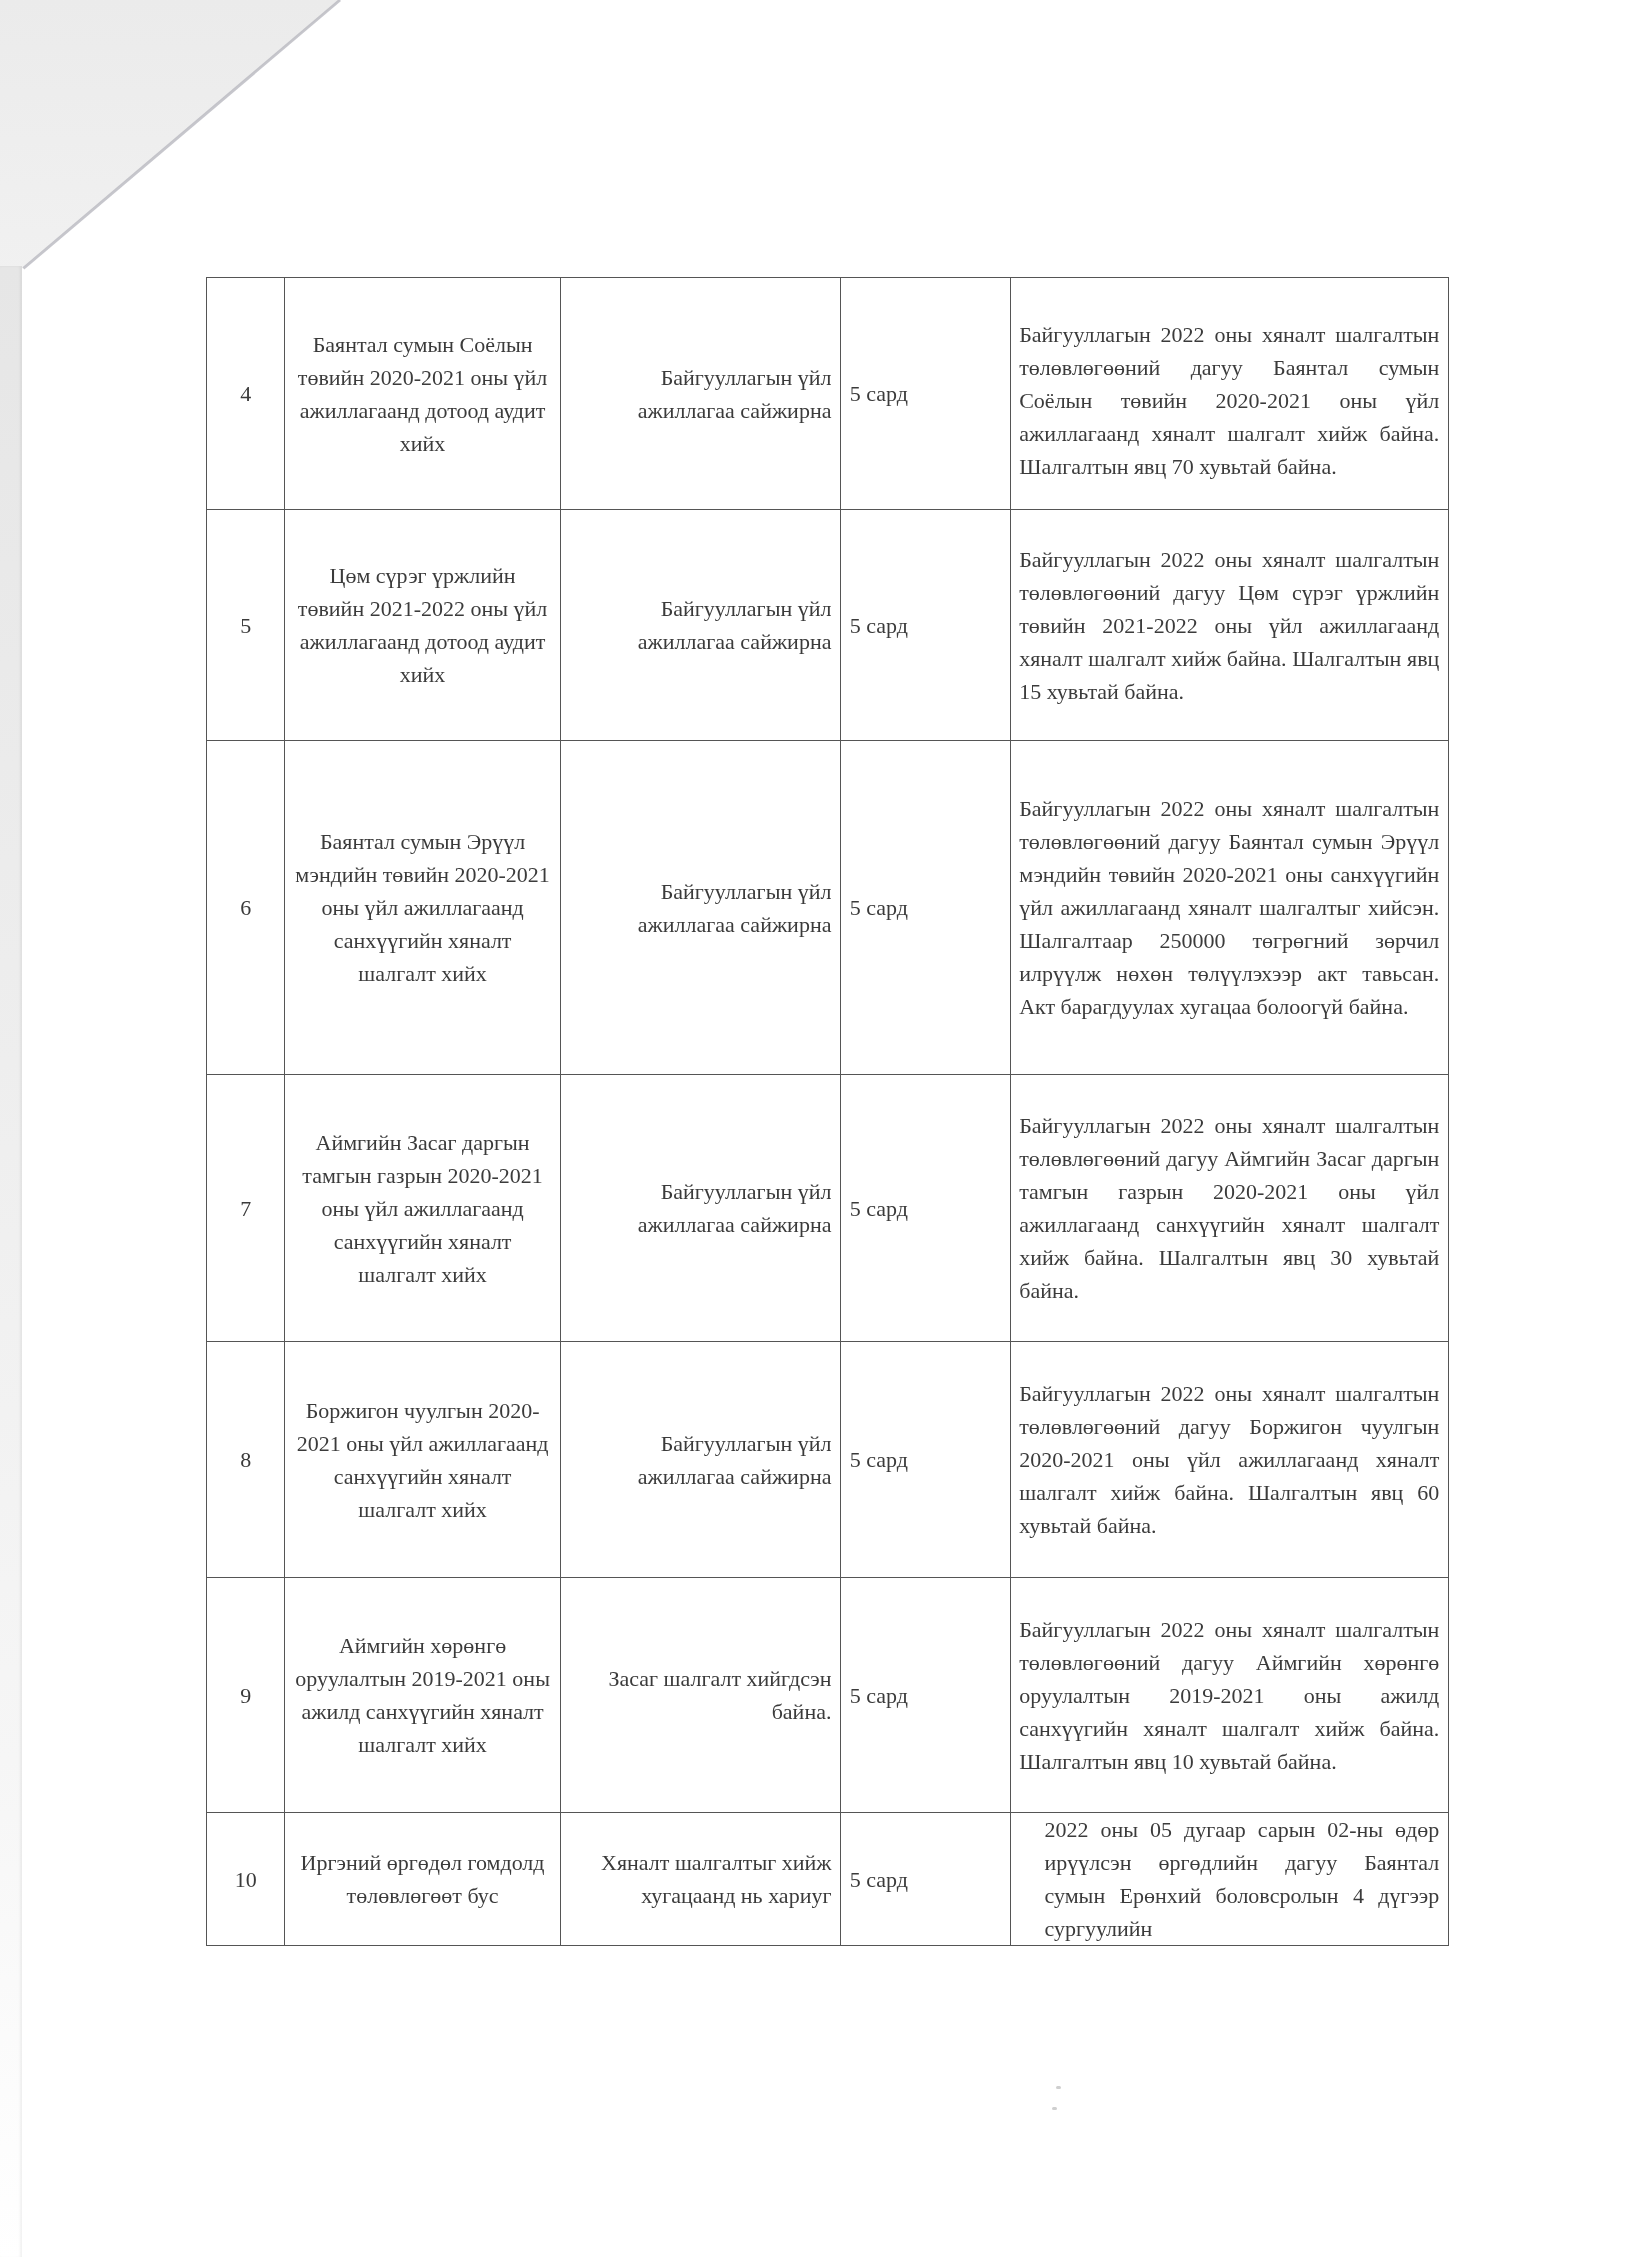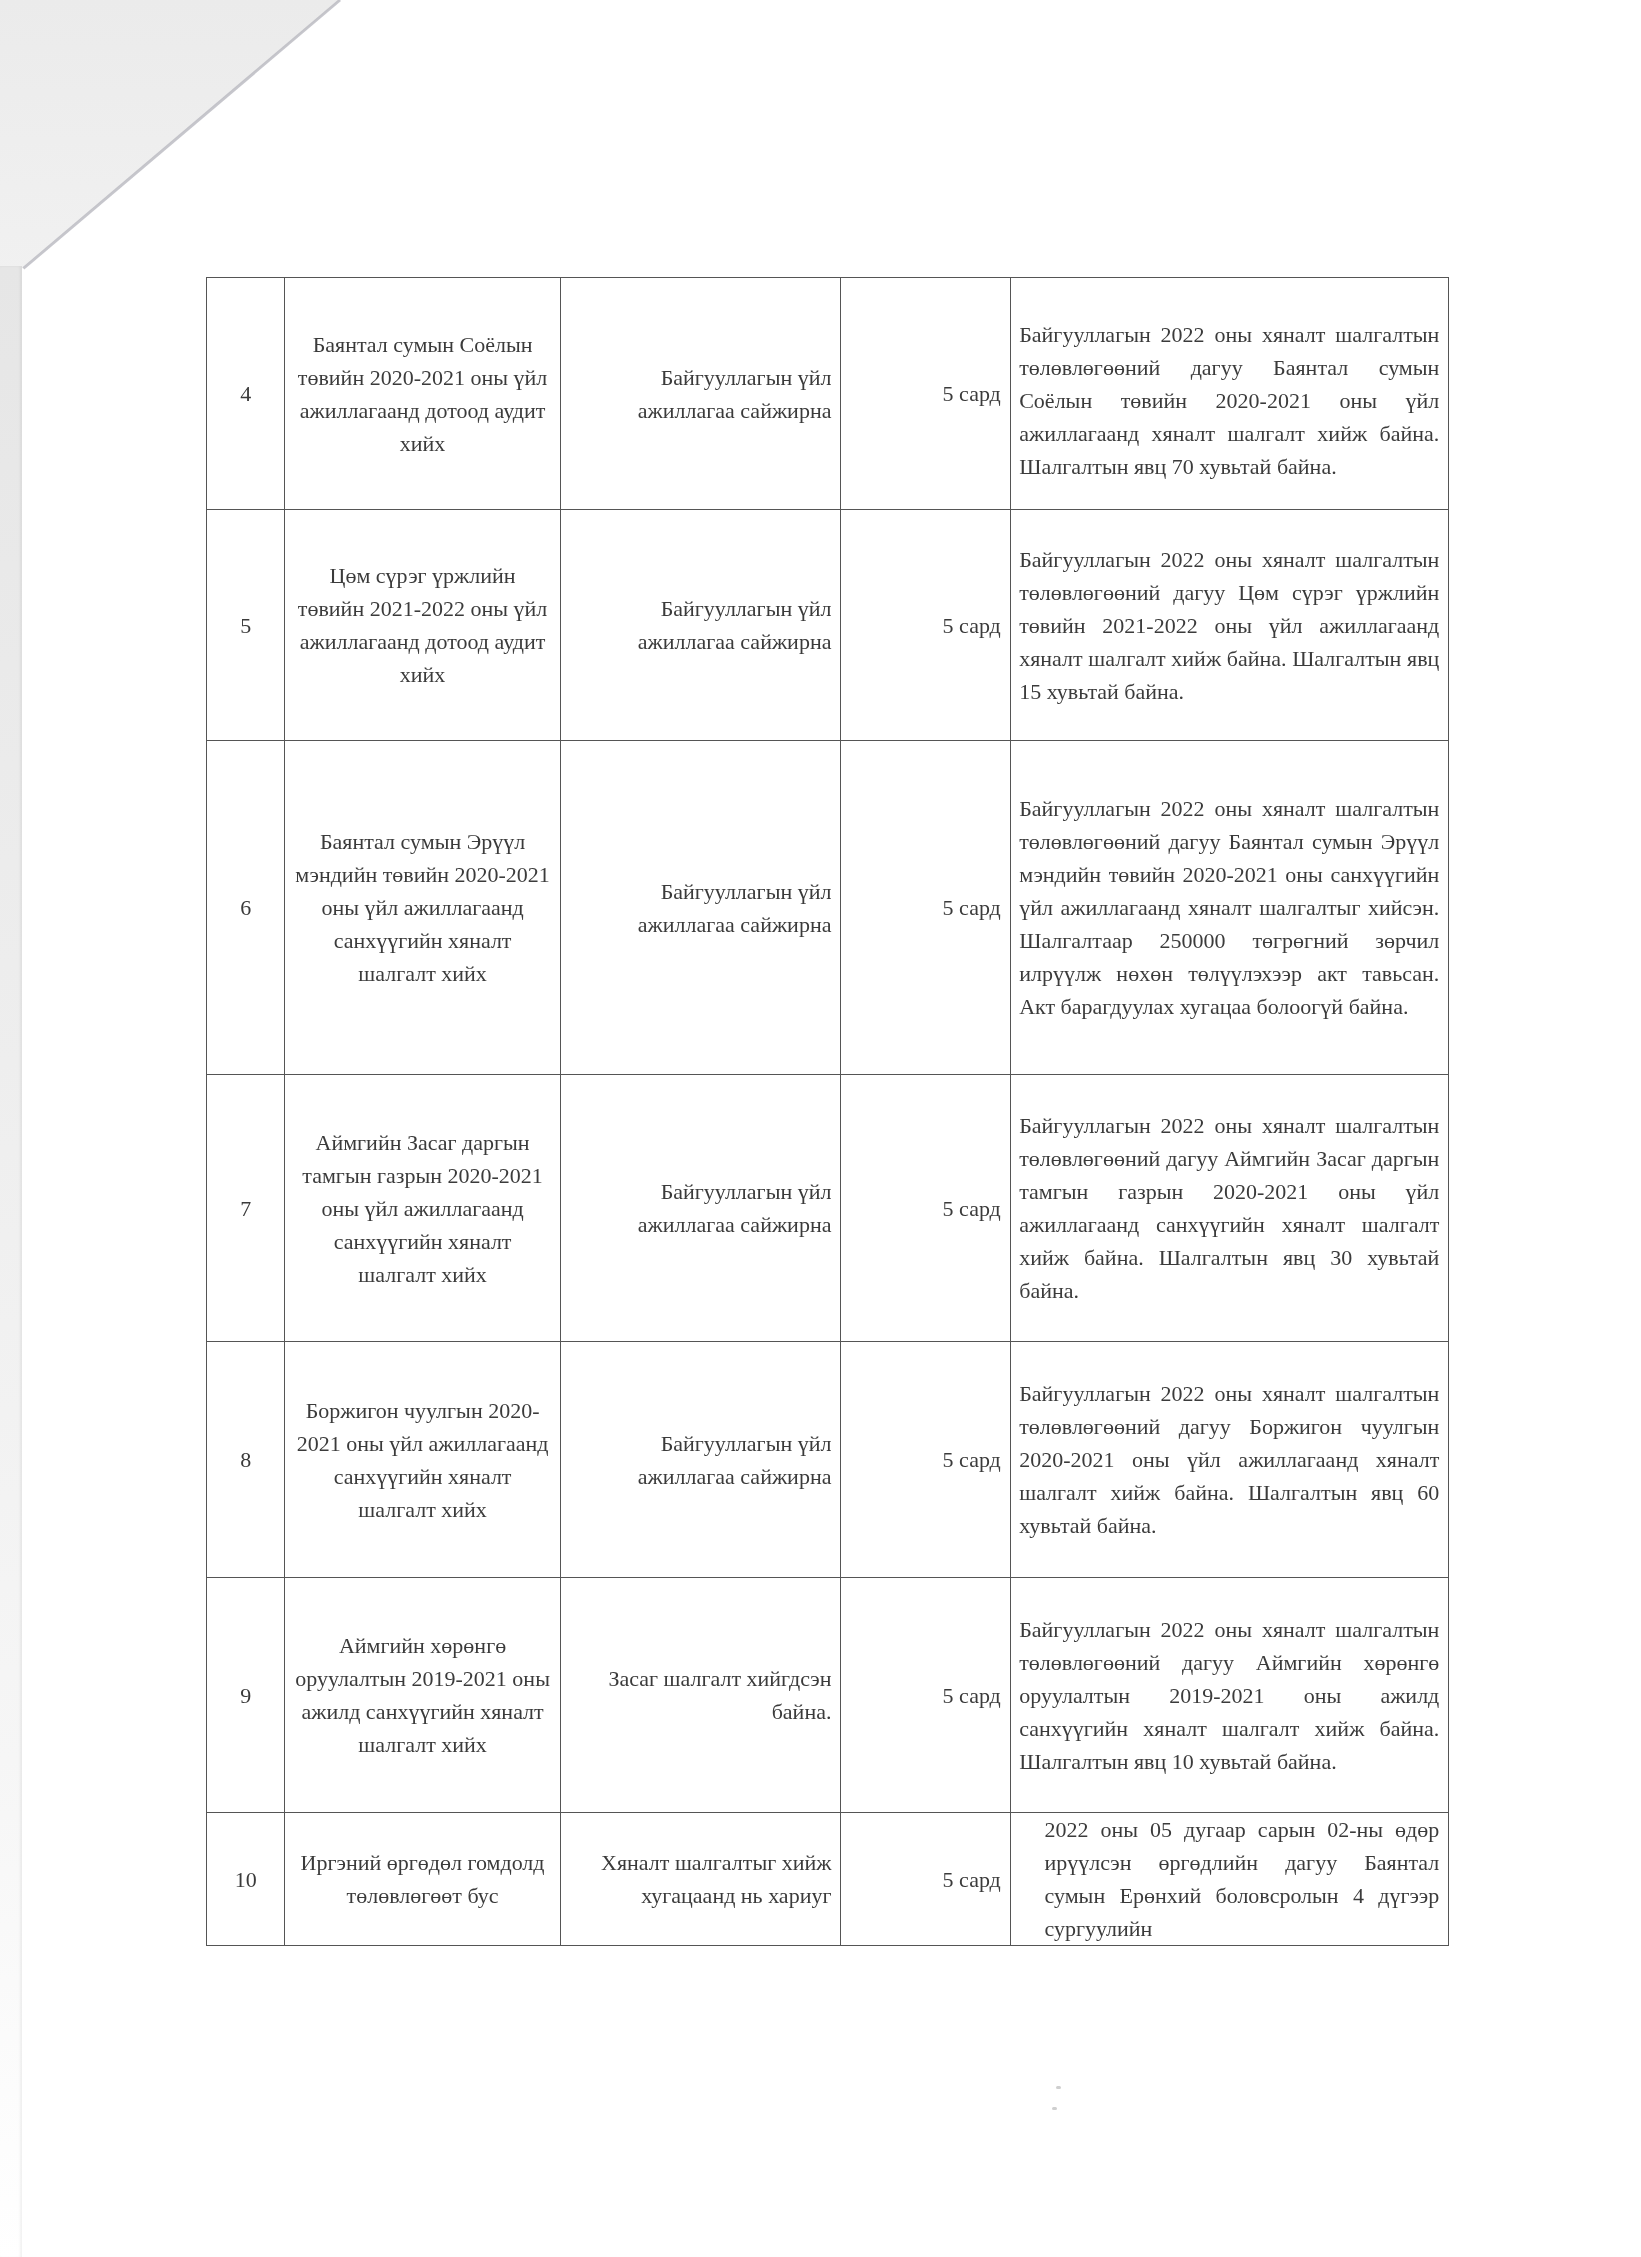--- a/index.html
+++ b/index.html
@@ -33,21 +33,21 @@
     border: 1.4px solid #555;
     font-size: 22px;
     line-height: 33px;
     vertical-align: middle;
     padding: 0 8.7px;
     font-family: Liberation Serif, serif;
   }
   td.c-num { width: 60px; text-align: center; padding: 0; }
   td.c-task { width: 257px; text-align: center; padding: 0 5.8px; }
   td.c-result { width: 262px; text-align: right; padding: 0 5.8px; }
-  td.c-time { width: 151px; text-align: right; padding: 0; }
+  td.c-time { width: 151px; text-align: left; padding: 0; }
   td.c-desc { text-align: justify; text-align-last: left; padding: 0 8.7px 0 9.7px; margin-left: 26px; }
   tr.r4 { height: 232px; }
   tr.r5 { height: 231px; }
   tr.r6 { height: 334px; }
   tr.r7 { height: 267px; }
   tr.r8 { height: 236px; }
   tr.r9 { height: 235px; }
   tr.r10 { height: 131px; }
   tr.r10 td.c-desc { vertical-align: top; padding-top: 0; padding-left: 34px; }
   tr.r4 td.c-desc { padding-top: 13.5px; }

